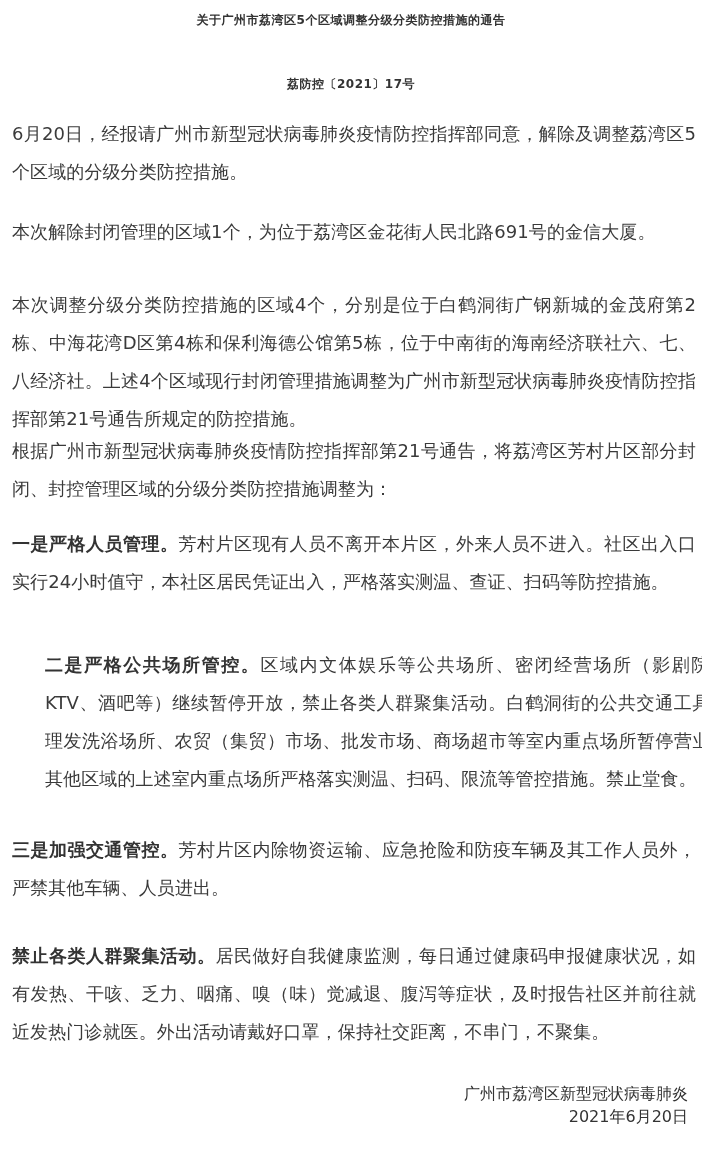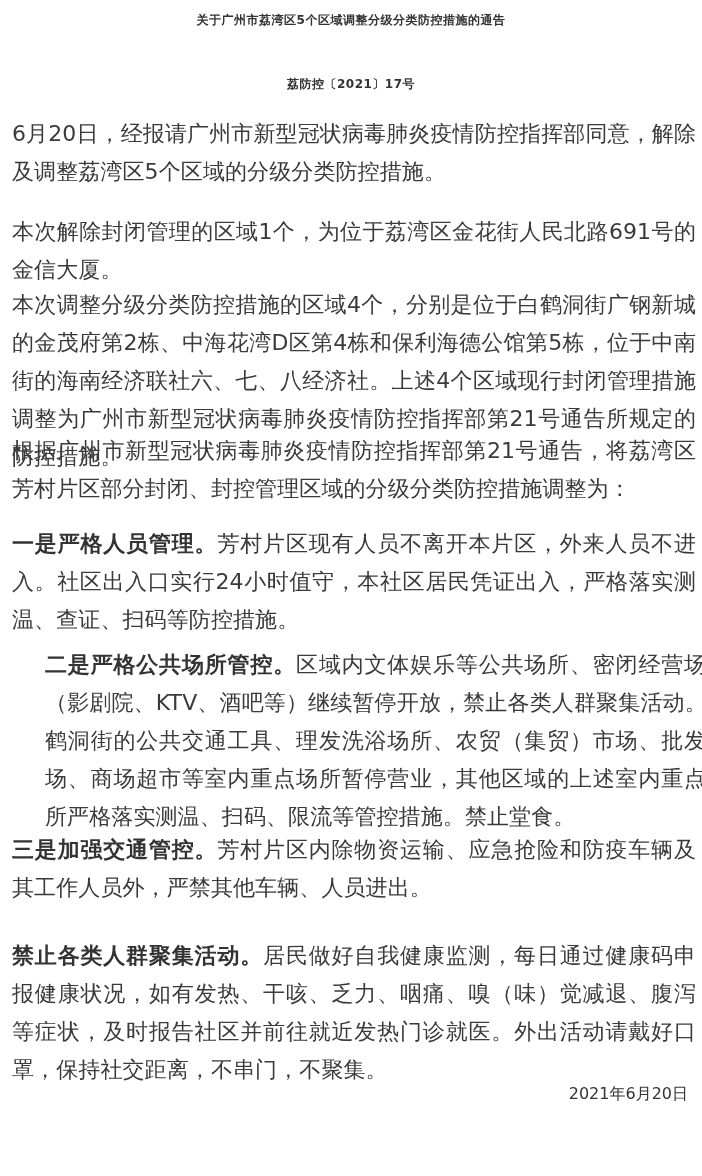--- a/index.html
+++ b/index.html
@@ -9,21 +9,21 @@
     color: #333333;
   }
   .title {
     position: absolute; left: 0; width: 702px; text-align: center;
     font-size: 12px; font-weight: bold; color: #333333; letter-spacing: 0.5px;
   }
   #t1 { top: 12px; }
   #t2 { top: 50px; margin-top: 26px; }
   .para {
     position: absolute; left: 12px; width: 684px;
-    font-size: 22px; line-height: 38px; color: #3a3a3a;
+    font-size: 18px; line-height: 38px; color: #3a3a3a;
     text-align: justify; letter-spacing: 0.1px;
   }
   .para b { font-weight: bold; color: #333; }
   #p1 { top: 115px; }
   #p2 { top: 213px; }
   #p3 { top: 286px; }
   #p4 { top: 432px; }
   #p5 { top: 525px; }
   #p6 { top: 646px; margin-left: 33px; }
   #p7 { top: 831px; }
@@ -43,14 +43,15 @@
 <div class="para" id="p1"><span>6月20日，经报请广州市新型冠状病毒肺炎疫情防控指挥部同意，解除及调整荔湾区5个区域的分级分类防控措施。</span></div>
 <div class="para" id="p2"><span>本次解除封闭管理的区域1个，为位于荔湾区金花街人民北路691号的金信大厦。</span></div>
 <div class="para" id="p3"><span>本次调整分级分类防控措施的区域4个，分别是位于白鹤洞街广钢新城的金茂府第2栋、中海花湾D区第4栋和保利海德公馆第5栋，位于中南街的海南经济联社六、七、八经济社。上述4个区域现行封闭管理措施调整为广州市新型冠状病毒肺炎疫情防控指挥部第21号通告所规定的防控措施。</span></div>
 <div class="para" id="p4"><span>根据广州市新型冠状病毒肺炎疫情防控指挥部第21号通告，将荔湾区芳村片区部分封闭、封控管理区域的分级分类防控措施调整为：</span></div>
 <div class="para" id="p5"><b>一是严格人员管理。</b><span>芳村片区现有人员不离开本片区，外来人员不进入。社区出入口实行24小时值守，本社区居民凭证出入，严格落实测温、查证、扫码等防控措施。</span></div>
 <div class="para" id="p6"><b>二是严格公共场所管控。</b><span>区域内文体娱乐等公共场所、密闭经营场所（影剧院、KTV、酒吧等）继续暂停开放，禁止各类人群聚集活动。白鹤洞街的公共交通工具、理发洗浴场所、农贸（集贸）市场、批发市场、商场超市等室内重点场所暂停营业，其他区域的上述室内重点场所严格落实测温、扫码、限流等管控措施。禁止堂食。</span></div>
 <div class="para" id="p7"><b>三是加强交通管控。</b><span>芳村片区内除物资运输、应急抢险和防疫车辆及其工作人员外，严禁其他车辆、人员进出。</span></div>
 <div class="para" id="p8"><b>禁止各类人群聚集活动。</b><span>居民做好自我健康监测，每日通过健康码申报健康状况，如有发热、干咳、乏力、咽痛、嗅（味）觉减退、腹泻等症状，及时报告社区并前往就近发热门诊就医。外出活动请戴好口罩，保持社交距离，不串门，不聚集。</span></div>
 
 <div class="sig" id="sig">
+  <div>广州市荔湾区新型冠状病毒肺炎</div>
   <div>2021年6月20日</div>
 </div>
 
 </body></html>

